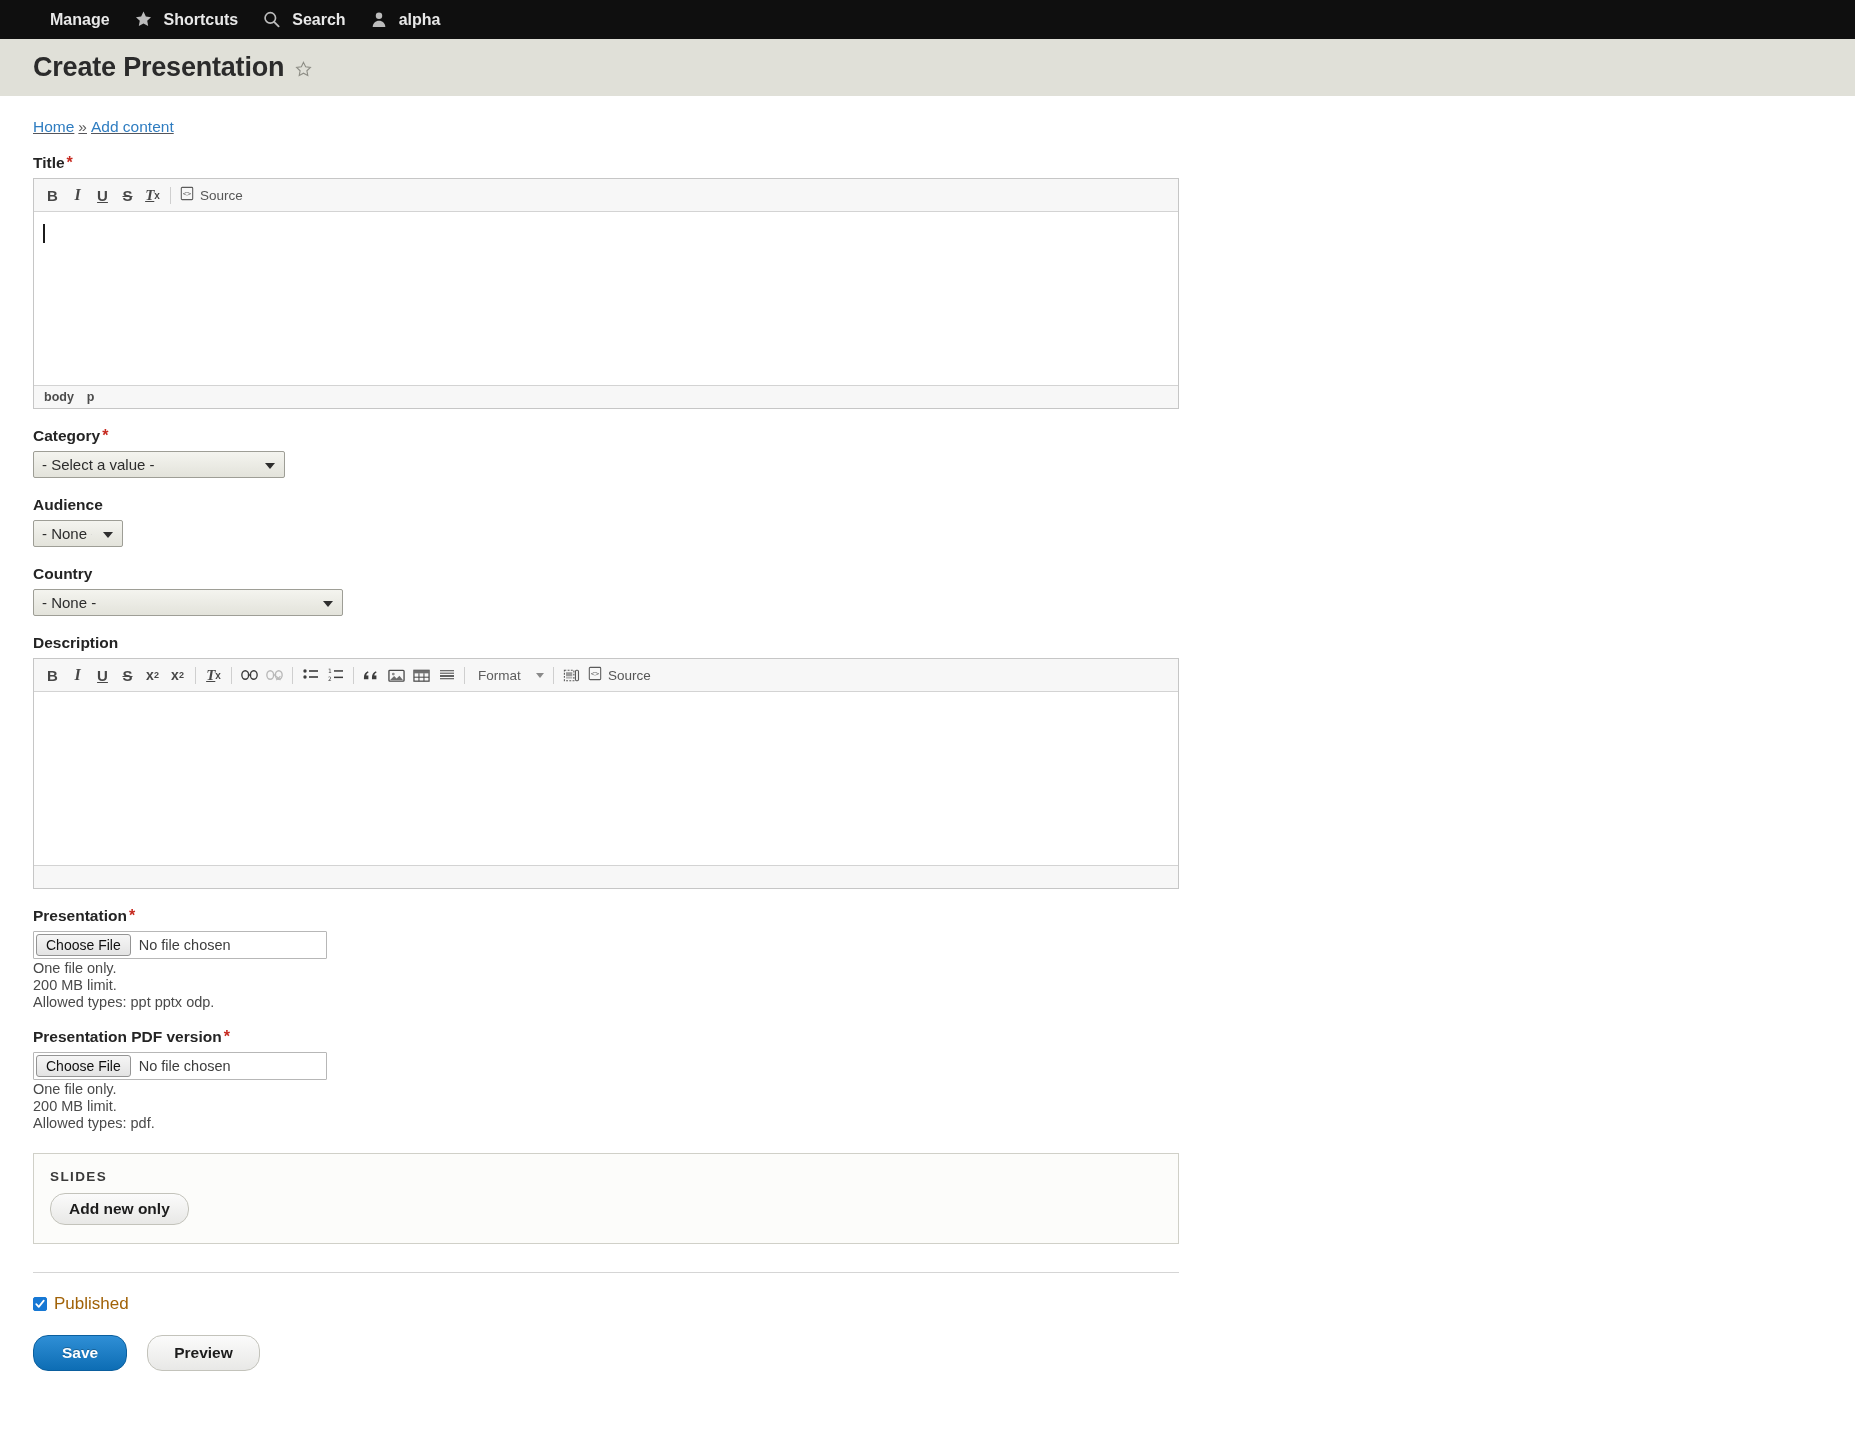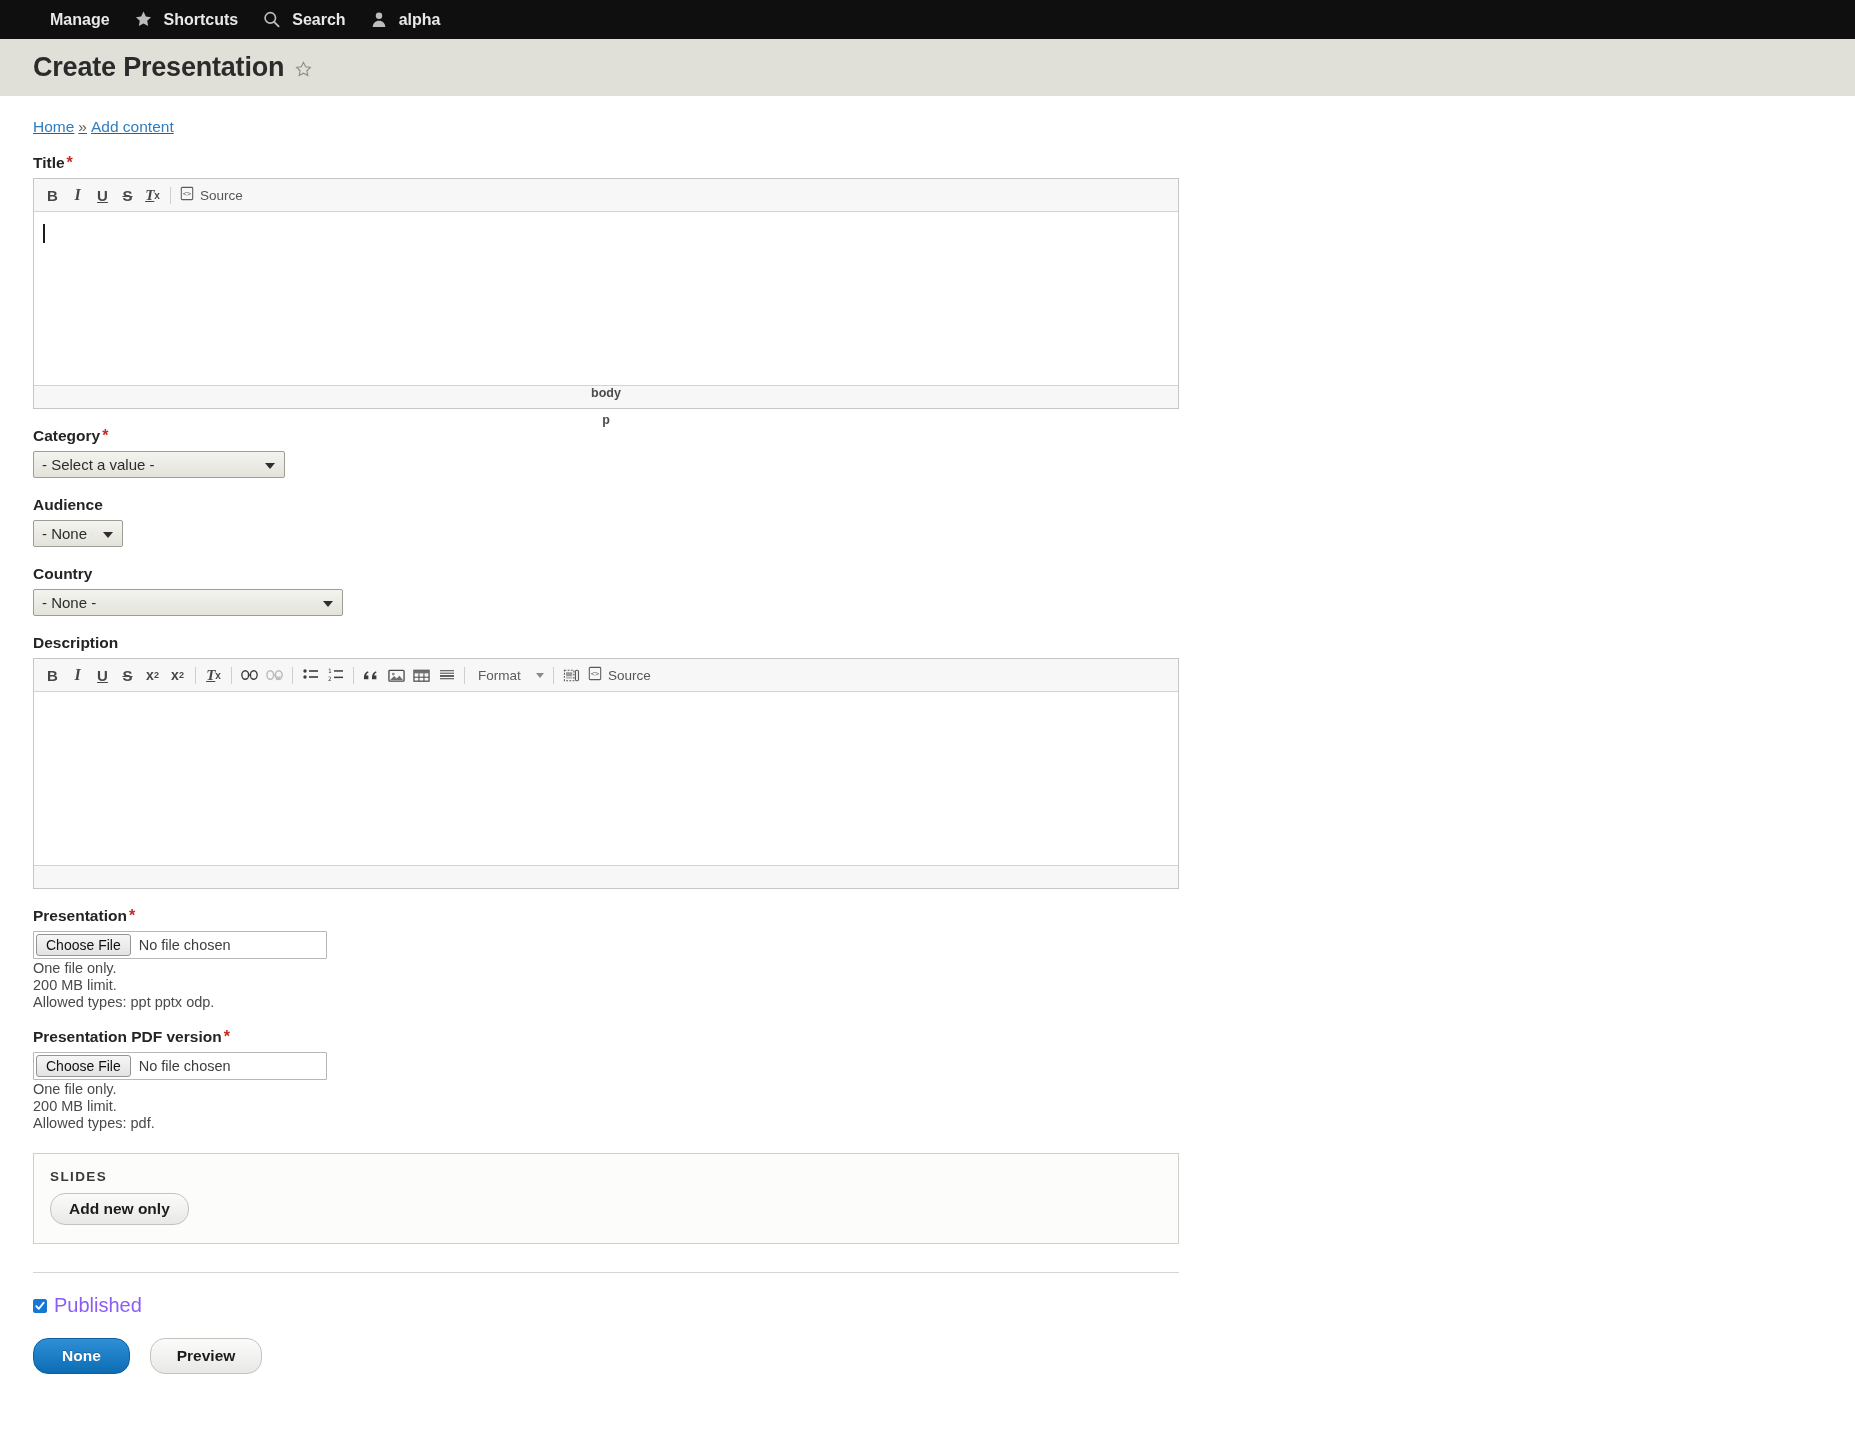--- a/index.html
+++ b/index.html
@@ -136,21 +136,20 @@
   .ck-path {
     background: #f7f7f7;
     border-top: 1px solid #d3d3d3;
     height: 22px;
     display: flex; align-items: center;
     padding: 0 10px;
     gap: 13px;
     font-size: 12.5px;
     color: #4c4c4c;
     font-weight: bold;
-    flex-direction: column;
   }
   .ck-path span { cursor: pointer; }
   .ck-foot-plain {
     background: #f7f7f7;
     border-top: 1px solid #d3d3d3;
     height: 22px;
   }
 
   
   .ck-combo {
@@ -287,21 +286,21 @@
   .cb {
     width: 14px; height: 14px;
     background: #1778d4;
     border: 1px solid #1778d4;
     border-radius: 2px;
     display: flex; align-items: center; justify-content: center;
     cursor: pointer;
     box-sizing: border-box;
   }
   .cb svg { display: block; }
-  .published-label { font-size: 20px; color: #8b5cf6; }
+  .published-label { font-size: 17px; color: #a16207; }
 
   .actions { display: flex; gap: 20px; margin-top: 21px; }
   .btn-blue {
     background: linear-gradient(180deg,#2f8fd6 0%, #0d6db4 100%);
     border: 1px solid #0b5f9e;
     color: #ffffff;
     padding: 8px 28px;
     text-shadow: 0 -1px 0 rgba(0,0,0,.25);
   }
   .btn-preview { padding: 8px 26px; }
@@ -599,18 +598,18 @@
   <div class="published-row">
     <span class="cb">
       <svg width="10" height="10" viewBox="0 0 12 12">
           <path d="M1.5 6.2l3 3.2 6-7.4" fill="none" stroke="#ffffff" stroke-width="2.1" stroke-linecap="round" stroke-linejoin="round"></path>
         </svg>
     </span>
     <span class="published-label">Published</span>
   </div>
 
   <div class="actions">
-    <button class="btn-pill btn-blue">None</button>
+    <button class="btn-pill btn-blue">Save</button>
     <button class="btn-pill btn-grey btn-preview">Preview</button>
   </div>
 
   <div class="spacer-bottom"></div>
 </div>
 
 </body></html>

